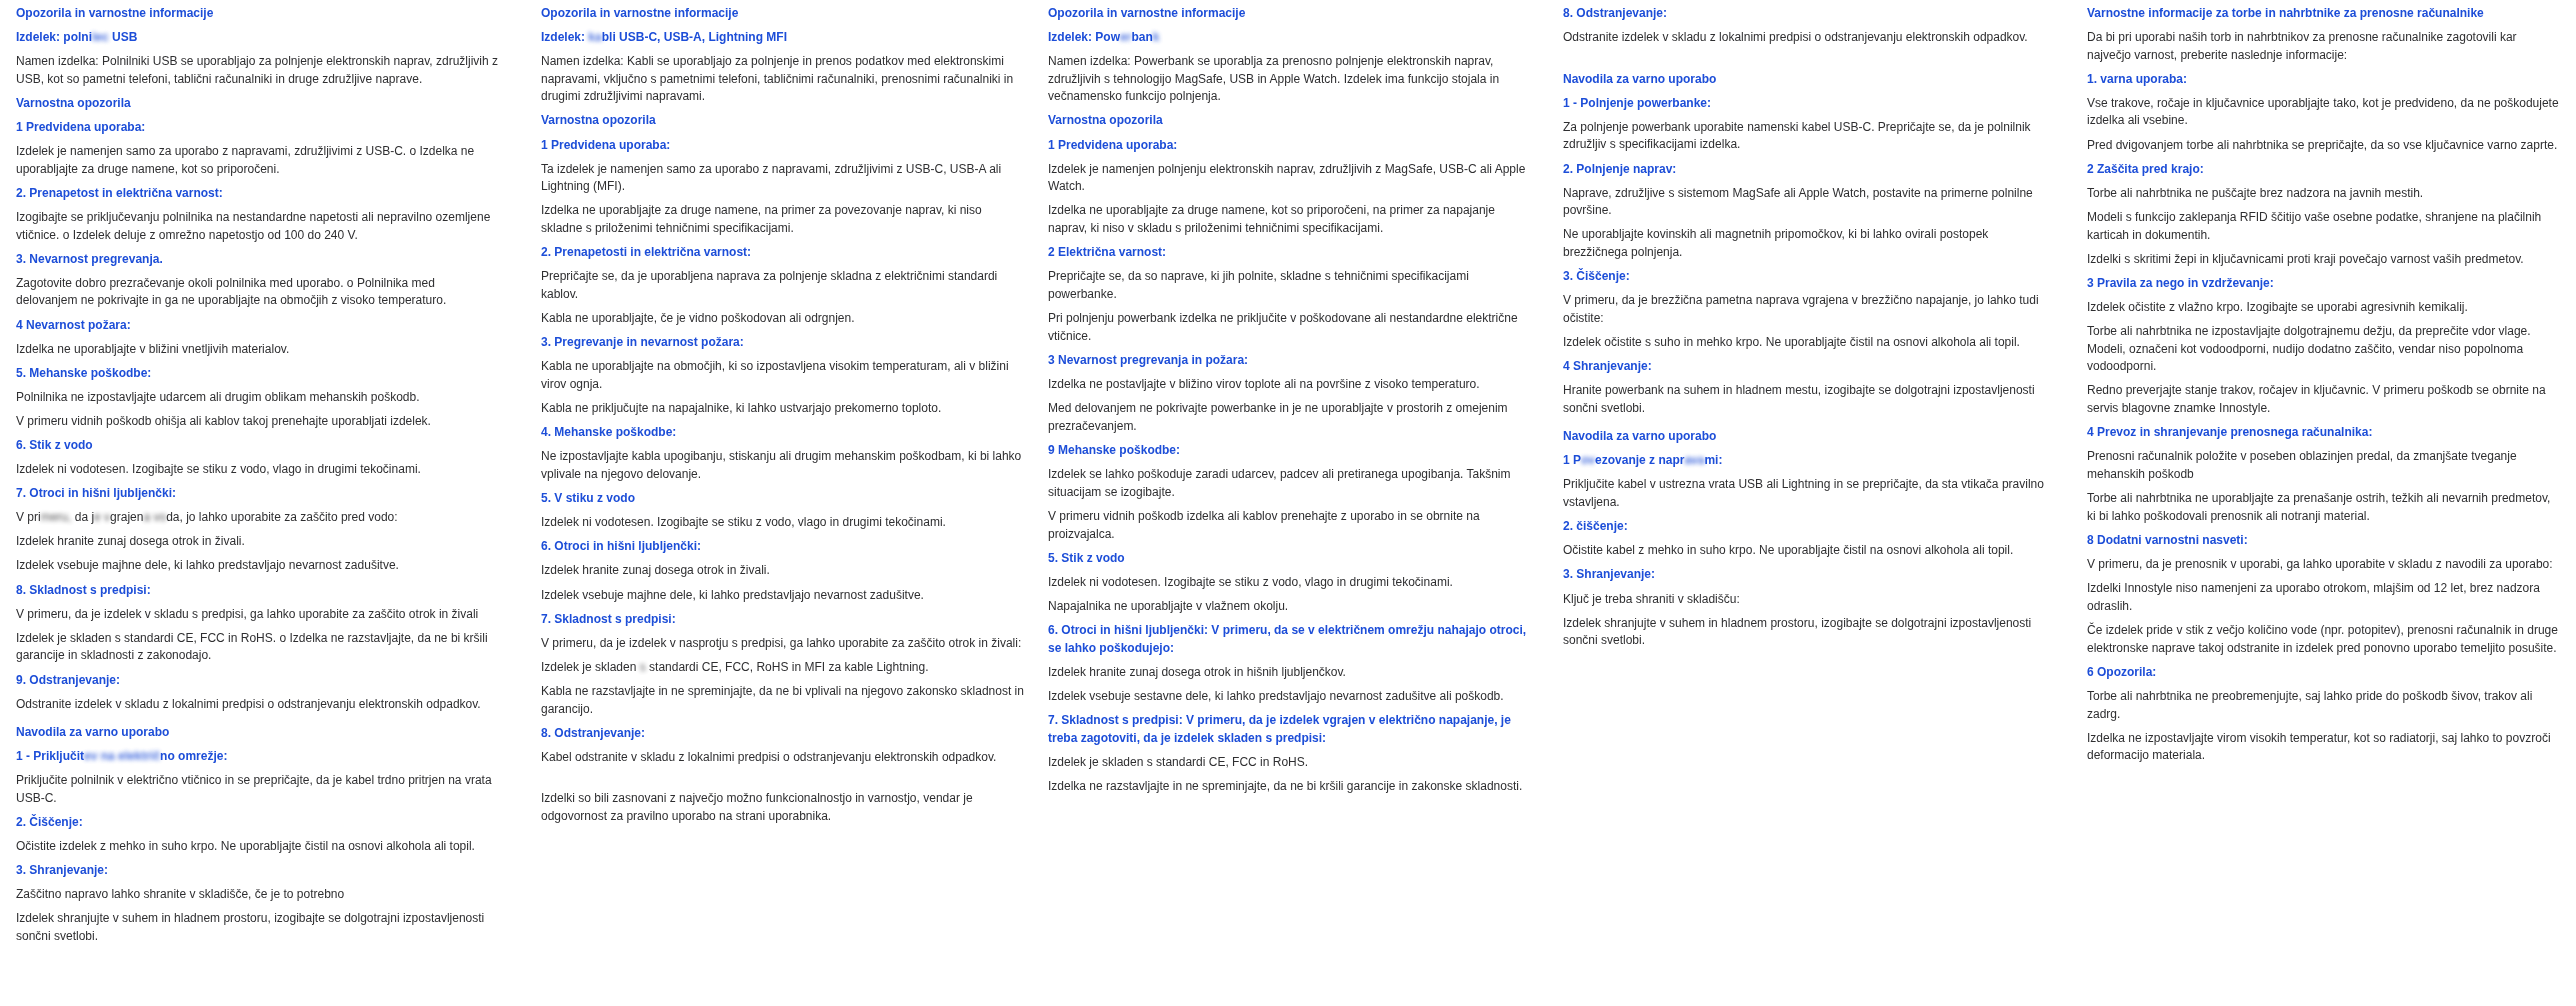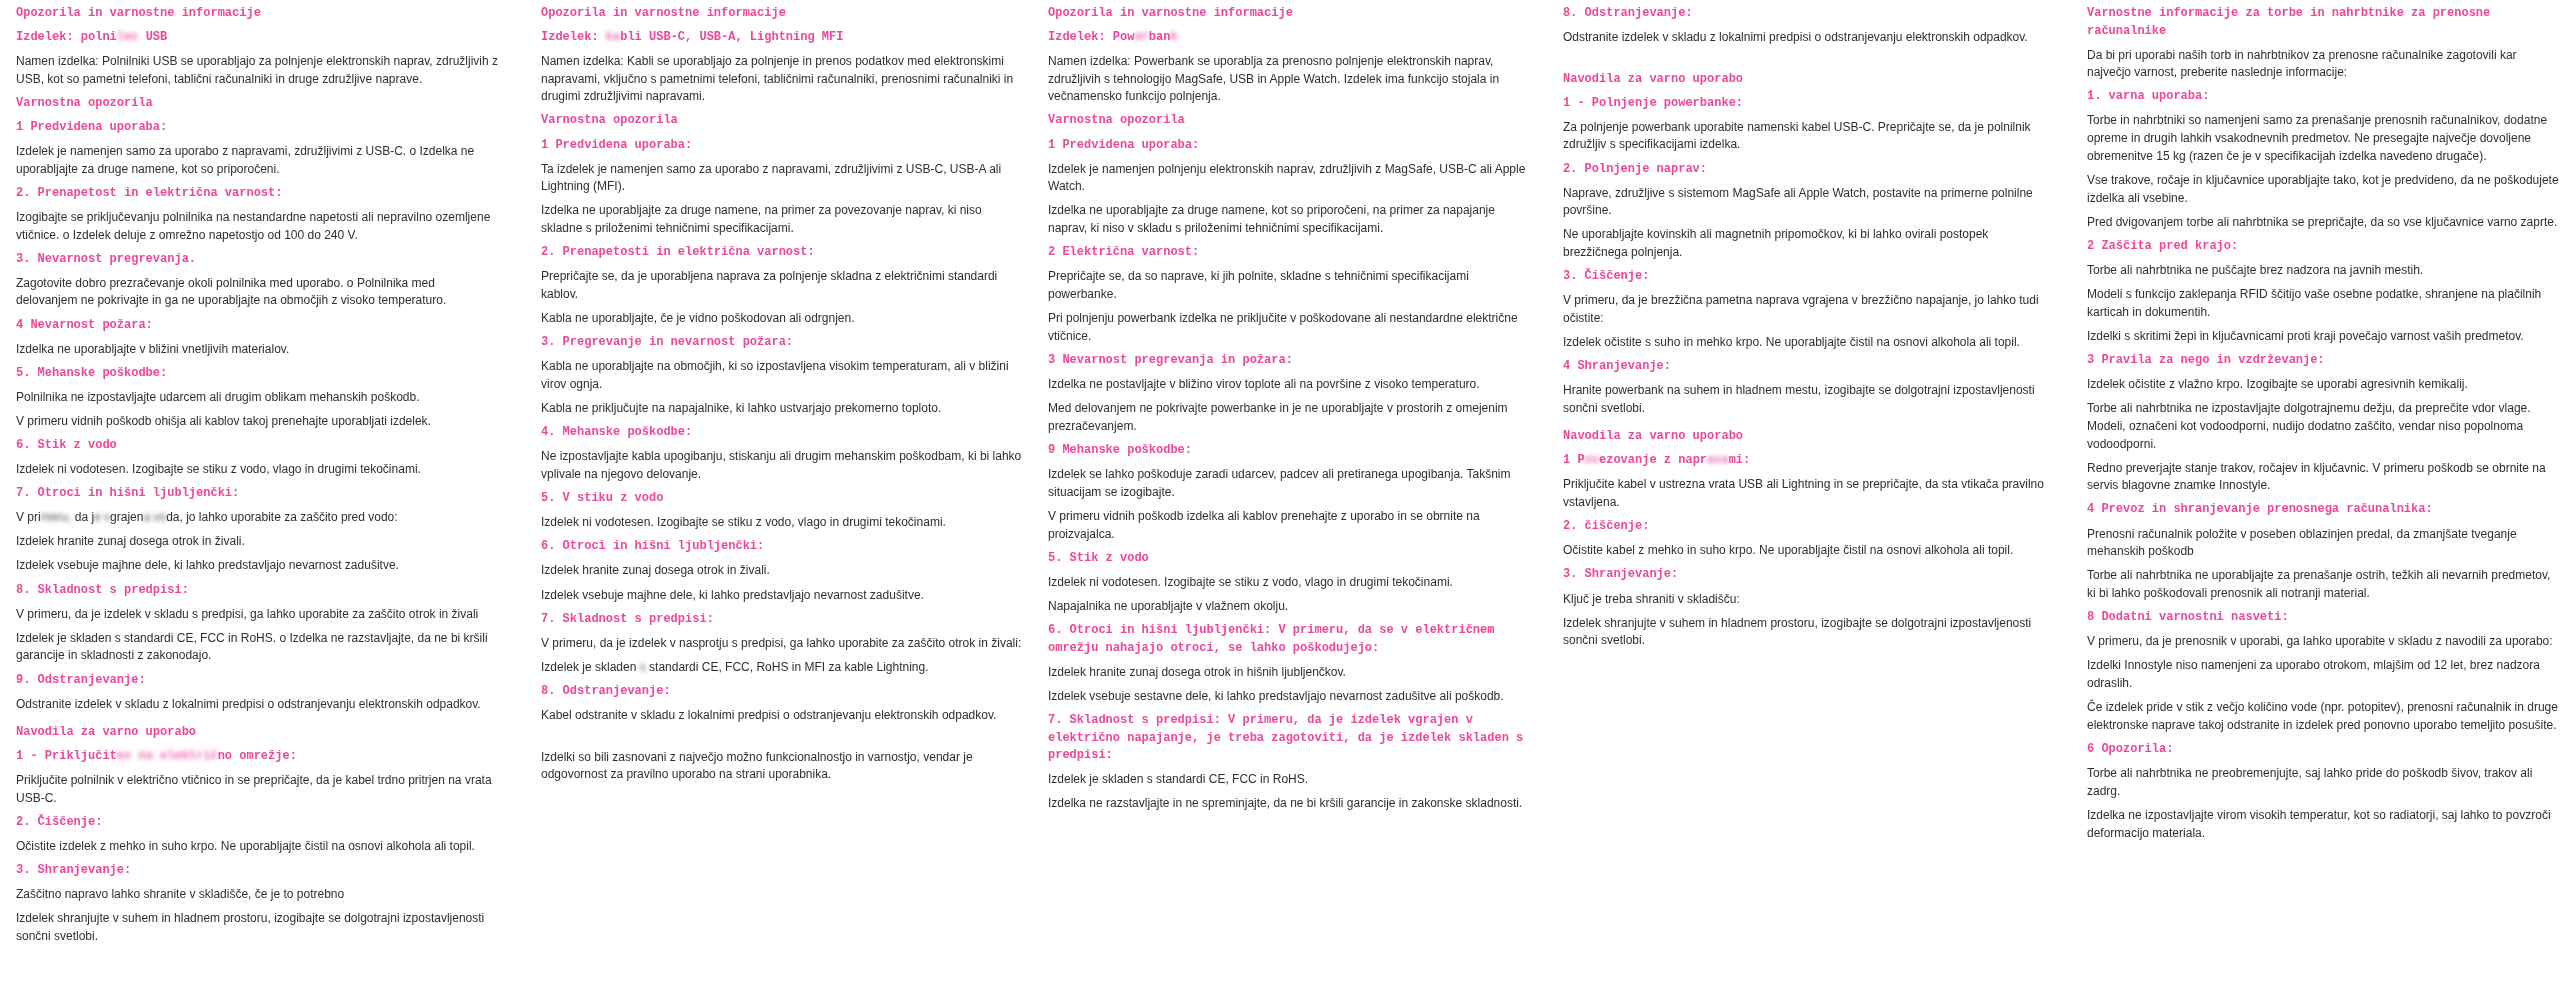--- a/index.html
+++ b/index.html
@@ -1,19 +1,19 @@
 <!DOCTYPE html>
 <html style="font-size:13px"><head>
 <meta charset="utf-8">
 <style>
   html,body{margin:0;padding:0;background:#ffffff;}
   #page{position:relative;width:2576px;height:1006px;background:#ffffff;overflow:hidden;
         font-family:"Liberation Sans","DejaVu Sans",sans-serif;font-size:12px;line-height:17.7px;color:#2f2f31;}
   .col{position:absolute;top:4.8px;}
-  .hd{font-weight:700;color:#ec4899;margin:0 0 6.4px 0;font-family:Liberation Mono, monospace;}
+  .hd{font-weight:700;color:#1d4ed8;margin:0 0 6.4px 0;}
   .para{margin:0 0 6.4px 0;}
   .gap-lg{margin-top:24px;}
   .gap-sm{margin-top:10.5px;}
   .blur{filter:blur(2.1px);opacity:.82;}
 </style>
 </head>
 <body>
 
 <div id="page">
     <div class="col" style="left: 16px; width: 483px;">
@@ -69,20 +69,21 @@
       <div class="hd">4. Mehanske poškodbe:</div>
       <p class="para">Ne izpostavljajte kabla upogibanju, stiskanju ali drugim mehanskim poškodbam, ki bi lahko vplivale na njegovo delovanje.</p>
       <div class="hd">5. V stiku z vodo</div>
       <p class="para">Izdelek ni vodotesen. Izogibajte se stiku z vodo, vlago in drugimi tekočinami.</p>
       <div class="hd">6. Otroci in hišni ljubljenčki:</div>
       <p class="para">Izdelek hranite zunaj dosega otrok in živali.</p>
       <p class="para">Izdelek vsebuje majhne dele, ki lahko predstavljajo nevarnost zadušitve.</p>
       <div class="hd">7. Skladnost s predpisi:</div>
       <p class="para">V primeru, da je izdelek v nasprotju s predpisi, ga lahko uporabite za zaščito otrok in živali:</p>
       <p class="para"><span>Izdelek je skladen </span><span class="blur">s</span><span> standardi CE, FCC, RoHS in MFI za kable Lightning.</span></p>
+      <p class="para">Kabla ne razstavljajte in ne spreminjajte, da ne bi vplivali na njegovo zakonsko skladnost in garancijo.</p>
       <div class="hd">8. Odstranjevanje:</div>
       <p class="para">Kabel odstranite v skladu z lokalnimi predpisi o odstranjevanju elektronskih odpadkov.</p>
       <p class="para gap-lg">Izdelki so bili zasnovani z največjo možno funkcionalnostjo in varnostjo, vendar je odgovornost za pravilno uporabo na strani uporabnika.</p>
     </div>
     <div class="col" style="left: 1048px; width: 483px;">
       <div class="hd">Opozorila in varnostne informacije</div>
       <div class="hd"><span>Izdelek: Pow</span><span class="blur">er</span><span>ban</span><span class="blur">k</span></div>
       <p class="para">Namen izdelka: Powerbank se uporablja za prenosno polnjenje elektronskih naprav, združljivih s tehnologijo MagSafe, USB in Apple Watch. Izdelek ima funkcijo stojala in večnamensko funkcijo polnjenja.</p>
       <div class="hd">Varnostna opozorila</div>
       <div class="hd">1 Predvidena uporaba:</div>
@@ -127,21 +128,20 @@
       <div class="hd">2. čiščenje:</div>
       <p class="para">Očistite kabel z mehko in suho krpo. Ne uporabljajte čistil na osnovi alkohola ali topil.</p>
       <div class="hd">3. Shranjevanje:</div>
       <p class="para">Ključ je treba shraniti v skladišču:</p>
       <p class="para">Izdelek shranjujte v suhem in hladnem prostoru, izogibajte se dolgotrajni izpostavljenosti sončni svetlobi.</p>
     </div>
     <div class="col" style="left: 2087px; width: 473px;">
       <div class="hd">Varnostne informacije za torbe in nahrbtnike za prenosne računalnike</div>
       <p class="para">Da bi pri uporabi naših torb in nahrbtnikov za prenosne računalnike zagotovili kar največjo varnost, preberite naslednje informacije:</p>
       <div class="hd">1. varna uporaba:</div>
-      <p class="para">Torbe in nahrbtniki so namenjeni samo za prenašanje prenosnih računalnikov, dodatne opreme in drugih lahkih vsakodnevnih predmetov. Ne presegajte največje dovoljene obremenitve 15 kg (razen če je v specifikacijah izdelka navedeno drugače).</p>
       <p class="para">Vse trakove, ročaje in ključavnice uporabljajte tako, kot je predvideno, da ne poškodujete izdelka ali vsebine.</p>
       <p class="para">Pred dvigovanjem torbe ali nahrbtnika se prepričajte, da so vse ključavnice varno zaprte.</p>
       <div class="hd">2 Zaščita pred krajo:</div>
       <p class="para">Torbe ali nahrbtnika ne puščajte brez nadzora na javnih mestih.</p>
       <p class="para">Modeli s funkcijo zaklepanja RFID ščitijo vaše osebne podatke, shranjene na plačilnih karticah in dokumentih.</p>
       <p class="para">Izdelki s skritimi žepi in ključavnicami proti kraji povečajo varnost vaših predmetov.</p>
       <div class="hd">3 Pravila za nego in vzdrževanje:</div>
       <p class="para">Izdelek očistite z vlažno krpo. Izogibajte se uporabi agresivnih kemikalij.</p>
       <p class="para">Torbe ali nahrbtnika ne izpostavljajte dolgotrajnemu dežju, da preprečite vdor vlage. Modeli, označeni kot vodoodporni, nudijo dodatno zaščito, vendar niso popolnoma vodoodporni.</p>
       <p class="para">Redno preverjajte stanje trakov, ročajev in ključavnic. V primeru poškodb se obrnite na servis blagovne znamke Innostyle.</p>

